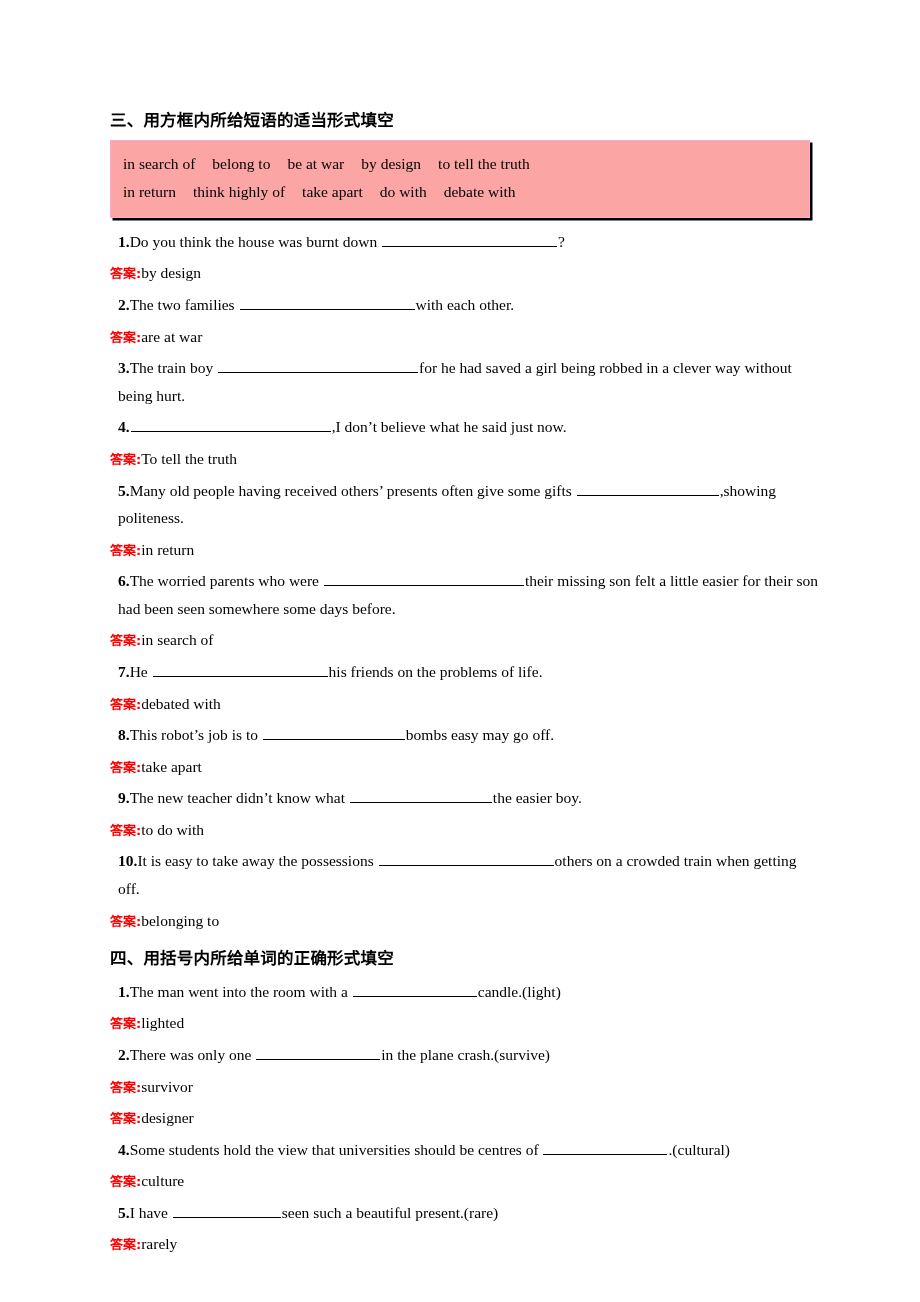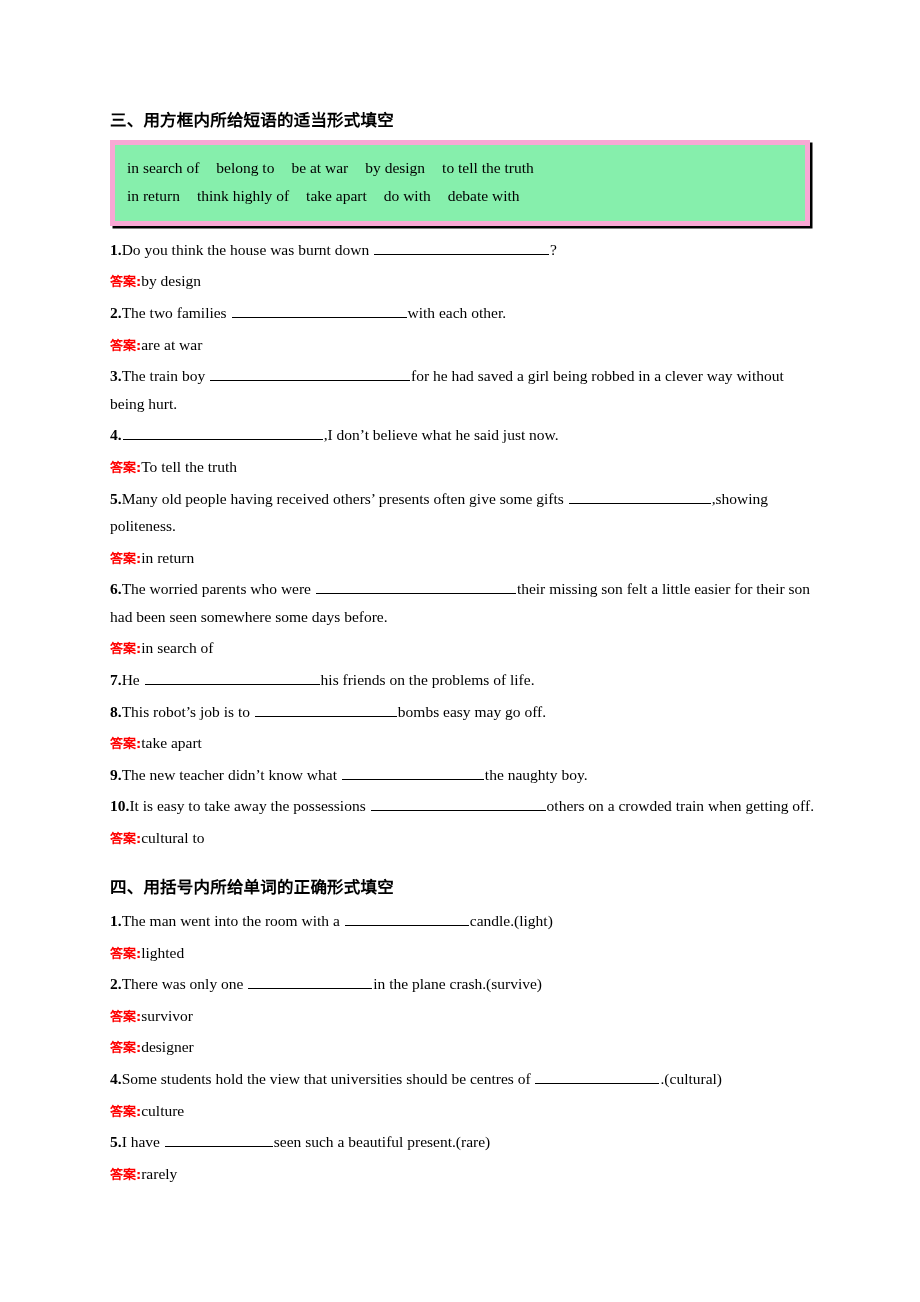--- a/index.html
+++ b/index.html
@@ -25,50 +25,50 @@
     font-family: "DejaVu Sans", "Liberation Sans", sans-serif;
     font-weight: bold;
     font-size: 16.5px;
     letter-spacing: 0.2px;
     line-height: 1.55;
     color: #000000;
     margin: 0 0 6px 0;
     white-space: nowrap;
   }
   .section-heading.second {
-    margin-top: 24px;
+    margin-top: 12px;
   }
 
   
   .wordbank {
     position: relative;
-    border: 5px solid #f9a8d4;
+    border: 1px solid #f9a8d4;
     box-shadow: 2.5px 2.5px 0 0 #000000;
     padding: 9px 12px 10px 12px;
     margin: 0 0 10px 0;
     width: 700px;
     box-sizing: border-box;
-    background: #86efac;
+    background: #fca5a5;
   }
   .wordbank-row {
     font-size: 15.5px;
     line-height: 1.85;
     white-space: nowrap;
     color: #000000;
   }
   .wordbank-row .phrase {
     margin-right: 17px;
   }
   .wordbank-row .phrase:last-child { margin-right: 0; }
 
   
   .qline {
     font-size: 15.5px;
     line-height: 1.78;
-    margin: 0 0 4px 0;
+    margin: 0 0 4px 8px;
     color: #000000;
     max-width: 718px;
     text-align: left;
   }
   .qnum {
     font-weight: bold;
   }
   .blank {
     display: inline-block;
     border-bottom: 1.4px solid #000000;
@@ -153,37 +153,43 @@
     <p class="qline">
       <span class="qnum">6.</span><span>The worried parents who were </span><span class="blank b-xxl"></span><span>their missing son felt a little easier for their son had been seen somewhere some days before.</span>
     </p>
     <p class="aline">
       <span class="alabel">答案:</span><span class="atext">in search of</span>
     </p>
 
     <p class="qline">
       <span class="qnum">7.</span><span>He </span><span class="blank b-xl"></span><span>his friends on the problems of life.</span>
     </p>
+    <p class="aline">
+      <span class="alabel">答案:</span><span class="atext">debated with</span>
+    </p>
 
     <p class="qline">
       <span class="qnum">8.</span><span>This robot’s job is to </span><span class="blank b-lg"></span><span>bombs easy may go off.</span>
     </p>
     <p class="aline">
       <span class="alabel">答案:</span><span class="atext">take apart</span>
     </p>
 
     <p class="qline">
-      <span class="qnum">9.</span><span>The new teacher didn’t know what </span><span class="blank b-lg"></span><span>the naughty boy.</span>
+      <span class="qnum">9.</span><span>The new teacher didn’t know what </span><span class="blank b-lg"></span><span>the easier boy.</span>
+    </p>
+    <p class="aline">
+      <span class="alabel">答案:</span><span class="atext">to do with</span>
     </p>
 
     <p class="qline">
       <span class="qnum">10.</span><span>It is easy to take away the possessions </span><span class="blank b-xl"></span><span>others on a crowded train when getting off.</span>
     </p>
     <p class="aline">
-      <span class="alabel">答案:</span><span class="atext">cultural to</span>
+      <span class="alabel">答案:</span><span class="atext">belonging to</span>
     </p>
   </div>
 
   <h2 class="section-heading second">四、用括号内所给单词的正确形式填空</h2>
 
   <div>
 
     <p class="qline">
       <span class="qnum">1.</span><span>The man went into the room with a </span><span class="blank b-md"></span><span>candle.(light)</span>
     </p>

